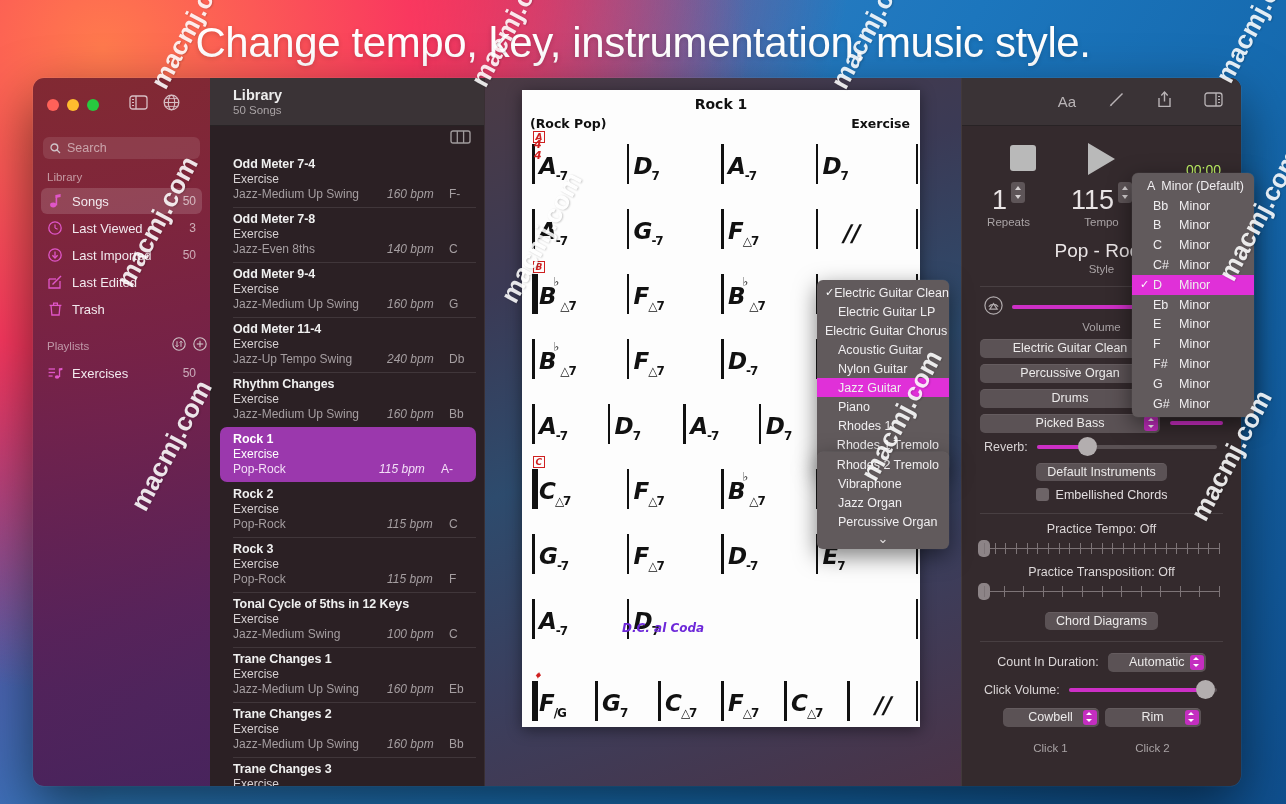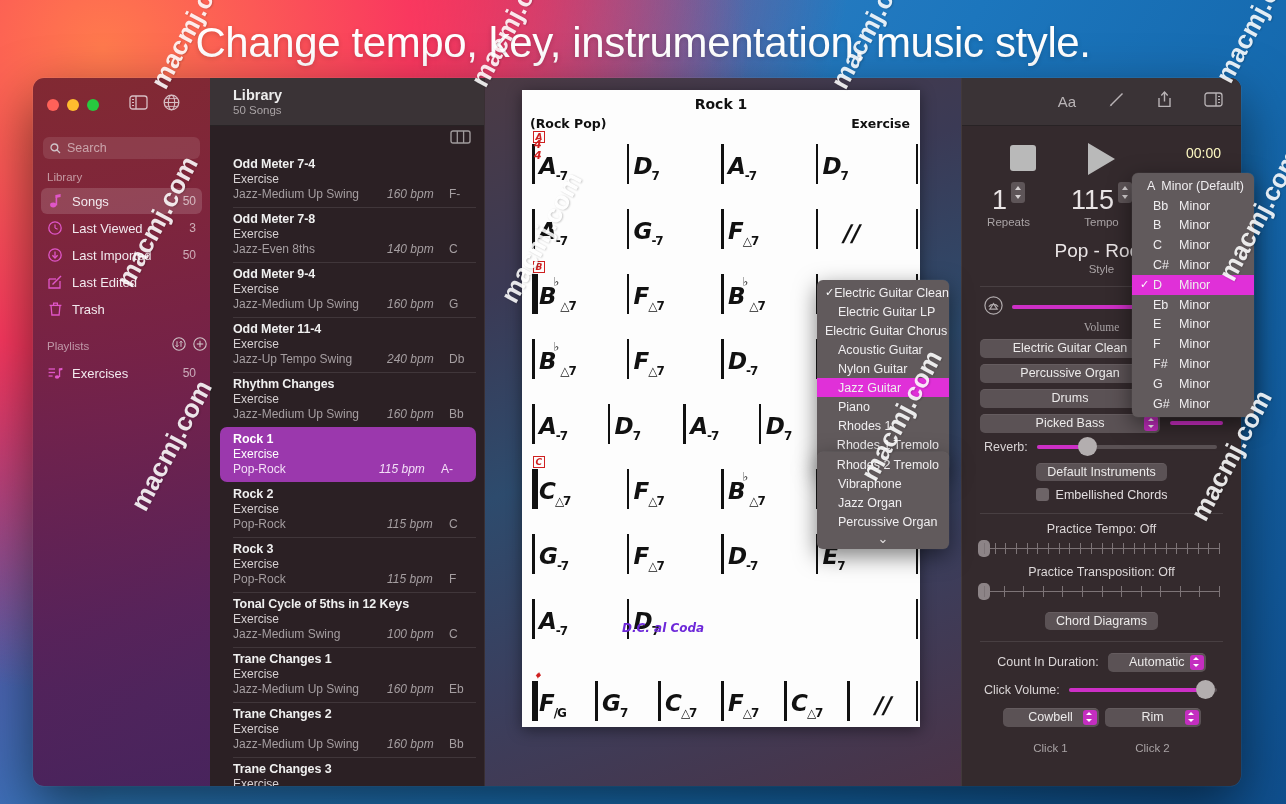--- a/index.html
+++ b/index.html
@@ -120,38 +120,38 @@
   .ending { position:absolute; color:#cf2020; font-size:10px; font-weight:bold; font-style:italic; }
   
   .right {
     width:280px; flex:0 0 280px; background:#342a2d; position:relative;
     border-left:.5px solid rgba(255,255,255,.07); overflow:hidden;
   }
   .rtoolbar { height:48px; display:flex; align-items:center; justify-content:flex-end; gap:32px; padding-right:18px; background:#3a3336; border-bottom:.5px solid rgba(0,0,0,.3);}
   .transport { display:flex; align-items:center; justify-content:center; gap:0; margin-top:10px; position:relative; height:44px; }
   .stop { width:26px; height:26px; background:#b9b9b9; border-radius:3px; position:absolute; left:48px; top:9px;}
   .play { position:absolute; left:126px; top:7px; width:0;height:0;border-left:27px solid #b9b9b9;border-top:16px solid transparent;border-bottom:16px solid transparent;}
-  .clock { position:absolute; right:20px; top:9px; font-size:14px; color:#fef9c3; }
+  .clock { position:absolute; right:20px; top:26px; font-size:14px; color:#bef264; }
   .nums { display:flex; align-items:flex-start; margin-top:2px; }
   .numcell { flex:1; text-align:center; position:relative; }
   .numcell .v { font-size:27px; color:#e9e4e5; font-weight:300; display:inline-block; }
   .stepper { display:inline-block; width:14px; height:21px; background:#5e5558; border-radius:3px; vertical-align:6px; margin-left:4px; position:relative; }
   .stepper::before, .stepper::after { content:""; position:absolute; left:3.5px; border-left:3.5px solid transparent; border-right:3.5px solid transparent; }
   .stepper::before { top:4px; border-bottom:4px solid #d6d1d2; }
   .stepper::after { bottom:4px; border-top:4px solid #d6d1d2; }
   .numcell .cap { font-size:11.5px; color:#a9a3a5; margin-top:0px; }
   .style-row { text-align:center; margin-top:12px; }
   .style-row .v { font-size:19px; color:#eae5e6; font-weight:300; }
   .style-row .cap { font-size:11.5px; color:#a9a3a5; margin-top:1px; }
   .divider { height:.5px; background:rgba(255,255,255,.10); margin:11px 18px 0 18px; }
   .volrow { display:flex; align-items:center; padding:9px 24px 0 22px; gap:9px; }
   .slider { flex:1; height:4px; border-radius:2px; background:#5a5154; position:relative; }
   .slider .fill { position:absolute; left:0; top:0; bottom:0; background:#cd2fc6; border-radius:2px; }
   .slider .knob { position:absolute; width:19px; height:19px; border-radius:50%; background:#b3aeaf; top:-7.5px; }
-  .volcap { text-align:center; font-size:11.5px; color:#a9a3a5; margin-top:2px;font-family:Liberation Serif, serif; }
+  .volcap { text-align:center; font-size:11.5px; color:#a9a3a5; margin-top:2px; }
   .instr { display:flex; align-items:center; padding:0 18px; margin-top:6px; gap:10px; }
   .popbtn {
     flex:1; height:19px; border-radius:5px; background:#5b5255;
     display:flex; align-items:center; justify-content:center; position:relative;
     font-size:12.5px; color:#eceaea;
     box-shadow:inset 0 .5px 0 rgba(255,255,255,.13);
   }
   .popbtn .chev {
     position:absolute; right:2px; top:2px; width:14px; height:15px; border-radius:3px; background:#c42ec0;
   }

